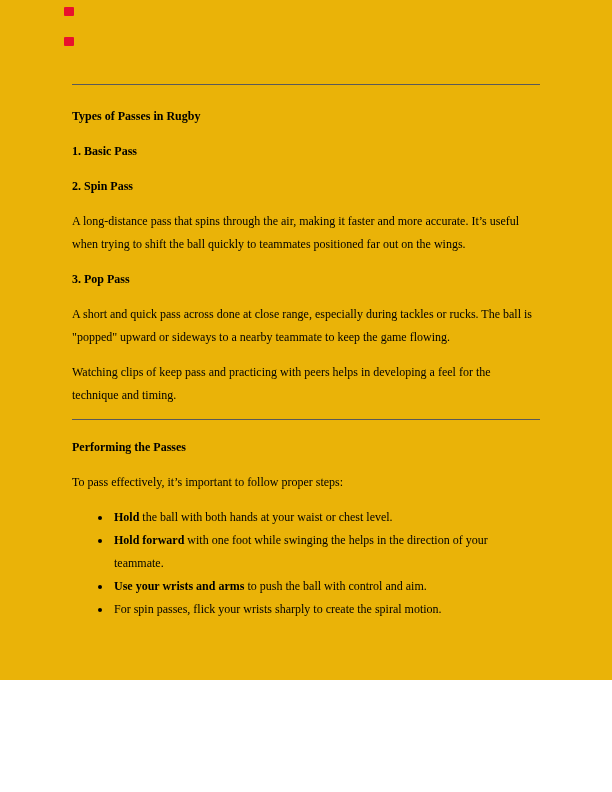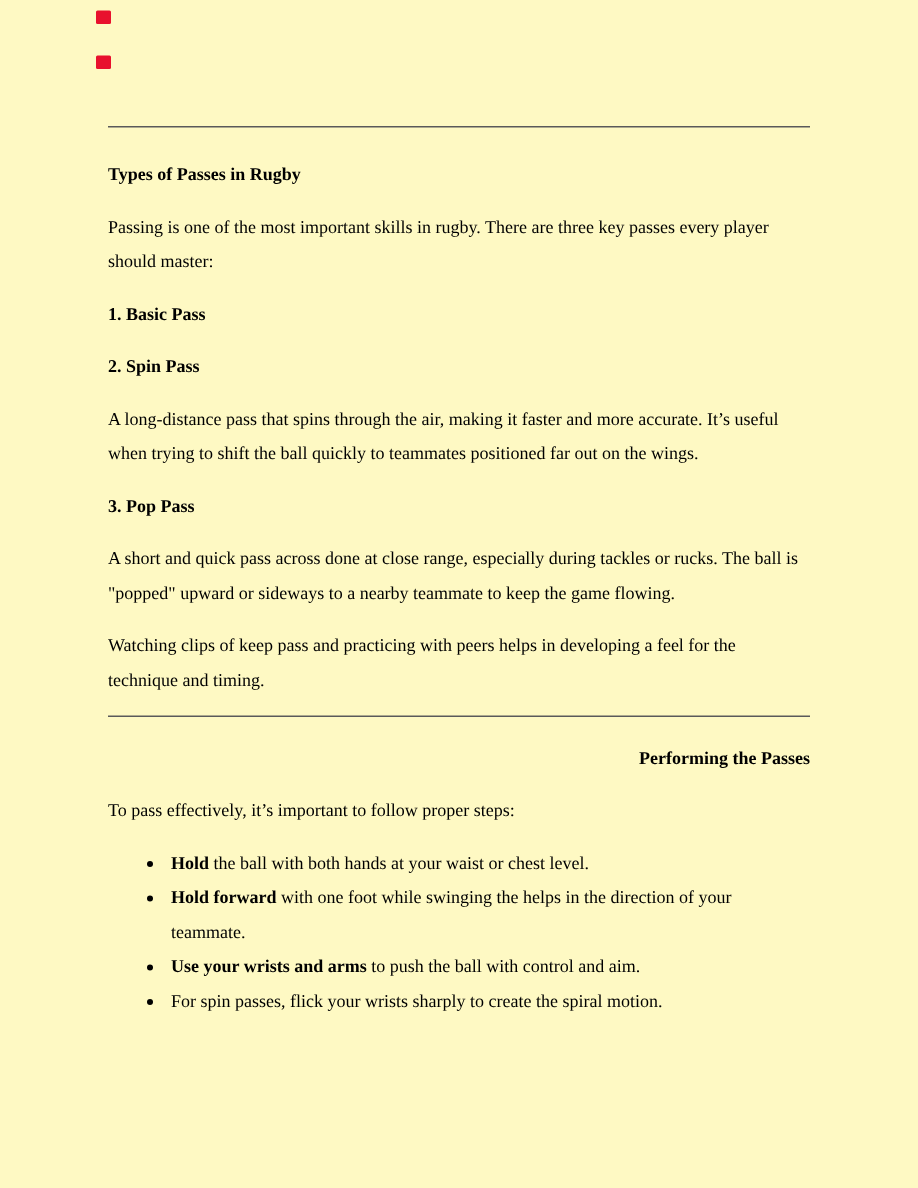--- a/index.html
+++ b/index.html
@@ -9,43 +9,42 @@
     height: 792px;
     font-family: "Liberation Serif", "DejaVu Serif", serif;
     font-size: 12px;
     color: #000000;
     position: relative;
     overflow: hidden;
   }
   .page {
     position: relative;
     width: 612px;
-    height: 792px;
-    background: #fef9c3;
+    height: 680px;
+    background: #eab308;
   }
   .content {
     padding: 84px 72px 0 72px;
   }
   .rule {
     border: none;
     border-top: 1px solid #5a5a5a;
     height: 0;
     margin: 0;
   }
   .rule-2 { margin-top: 12px; }
   .doc-heading {
     font-weight: bold;
     line-height: 23px;
     margin: 20px 0 12px 0;
   }
   .doc-heading-2 {
     font-weight: bold;
     line-height: 23px;
     margin: 16px 0 12px 0;
-    text-align: right;
   }
   .para {
     line-height: 23px;
     margin: 0 0 12px 0;
   }
   .sub-heading {
     font-weight: bold;
     line-height: 23px;
     margin: 0 0 12px 0;
   }
@@ -77,21 +76,20 @@
 
   <span class="red-marker m1"></span>
   <span class="red-marker m2"></span>
 
   <div class="content">
 
     <hr class="rule">
 
     <div class="doc-heading">Types of Passes in Rugby</div>
 
-    <p class="para">Passing is one of the most important skills in rugby. There are three key passes every player should master:</p>
 
     <div class="sub-heading">1. Basic Pass</div>
 
     <div class="sub-heading">2. Spin Pass</div>
     <p class="para">A long-distance pass that spins through the air, making it faster and more accurate. It’s useful when trying to shift the ball quickly to teammates positioned far out on the wings.</p>
 
     <div class="sub-heading">3. Pop Pass</div>
     <p class="para">A short and quick pass across done at close range, especially during tackles or rucks. The ball is "popped" upward or sideways to a nearby teammate to keep the game flowing.</p>
 
     <p class="para">Watching clips of keep pass and practicing with peers helps in developing a feel for the technique and timing.</p>

